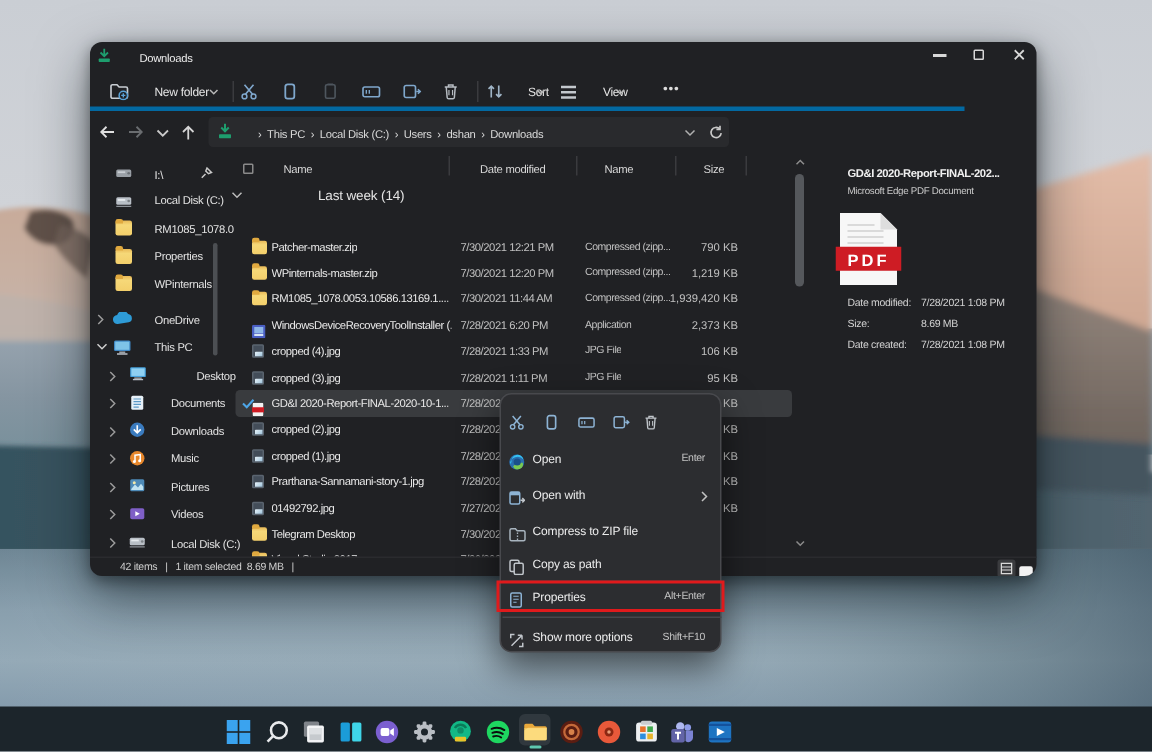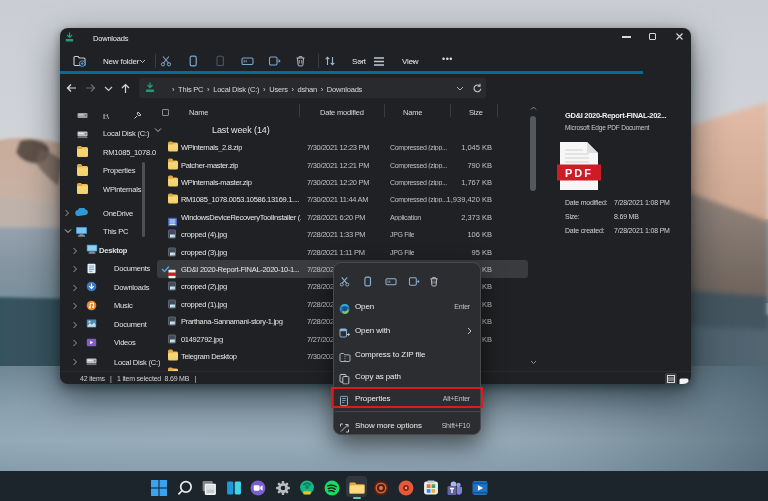--- a/index.html
+++ b/index.html
@@ -280,21 +280,21 @@
 
     <svg class="abs chev" style="left:12px;top:142.5px;" width="6" height="8" viewBox="0 0 6 8">
           <path d="M1.5,1 L4.5,4 L1.5,7" stroke="#9a9a9a" stroke-width="1" fill="none"></path>
         </svg>
     <div class="abs" style="left:26px;top:140px;"><svg width="12" height="10" viewBox="0 0 12 10">
             <rect x="0.8" y="0.8" width="10.4" height="6.6" rx="0.8" fill="#46a2dd"></rect>
             <rect x="1.6" y="1.6" width="8.8" height="5" fill="#8fd0f2"></rect>
             <rect x="3.5" y="7.6" width="5" height="1" fill="#9aa0a6"></rect>
             <rect x="2.6" y="8.6" width="6.8" height="0.9" fill="#b9bfc6"></rect>
           </svg></div>
-    <div class="t" style="left:26px;top:141.5px;font-weight:bold;">Desktop</div>
+    <div class="t" style="left:58px;top:141.5px;">Desktop</div>
     <svg class="abs chev" style="left:12px;top:161px;" width="6" height="8" viewBox="0 0 6 8">
           <path d="M1.5,1 L4.5,4 L1.5,7" stroke="#9a9a9a" stroke-width="1" fill="none"></path>
         </svg>
     <div class="abs" style="left:26px;top:158.5px;"><svg width="11" height="11" viewBox="0 0 11 11">
             <rect x="1.5" y="0.8" width="8" height="9.4" rx="1" fill="#e8f1f8"></rect>
             <path d="M3,3 h5 M3,4.8 h5 M3,6.6 h5 M3,8.4 h3.5" stroke="#5d99c6" stroke-width="0.8"></path>
           </svg></div>
     <div class="t" style="left:41px;top:160px;">Documents</div>
     <svg class="abs chev" style="left:12px;top:179.5px;" width="6" height="8" viewBox="0 0 6 8">
           <path d="M1.5,1 L4.5,4 L1.5,7" stroke="#9a9a9a" stroke-width="1" fill="none"></path>
@@ -315,21 +315,21 @@
           </svg></div>
     <div class="t" style="left:41px;top:197px;">Music</div>
     <svg class="abs chev" style="left:12px;top:216.5px;" width="6" height="8" viewBox="0 0 6 8">
           <path d="M1.5,1 L4.5,4 L1.5,7" stroke="#9a9a9a" stroke-width="1" fill="none"></path>
         </svg>
     <div class="abs" style="left:26px;top:214px;"><svg width="11" height="11" viewBox="0 0 11 11">
             <rect x="0.8" y="1.5" width="9.4" height="8" rx="1" fill="#4e8bb8"></rect>
             <path d="M1.5,8 L4,5 L6,7 L8,4.5 L9.5,6.5 V8.7 H1.5 Z" fill="#bfe3f2"></path>
             <circle cx="3.5" cy="3.8" r="1" fill="#f2e9a9"></circle>
           </svg></div>
-    <div class="t" style="left:41px;top:215.5px;">Document</div>
+    <div class="t" style="left:41px;top:215.5px;">Pictures</div>
     <svg class="abs chev" style="left:12px;top:235px;" width="6" height="8" viewBox="0 0 6 8">
           <path d="M1.5,1 L4.5,4 L1.5,7" stroke="#9a9a9a" stroke-width="1" fill="none"></path>
         </svg>
     <div class="abs" style="left:26px;top:232.5px;"><svg width="11" height="11" viewBox="0 0 11 11">
             <rect x="0.8" y="1.8" width="9.4" height="7.4" rx="1.2" fill="#7f5fc7"></rect>
             <path d="M4.2,3.8 L7.2,5.5 L4.2,7.2 Z" fill="#fff"></path>
           </svg></div>
     <div class="t" style="left:41px;top:234px;">Videos</div>
     <svg class="abs chev" style="left:12px;top:253.5px;" width="6" height="8" viewBox="0 0 6 8">
           <path d="M1.5,1 L4.5,4 L1.5,7" stroke="#9a9a9a" stroke-width="1" fill="none"></path>
@@ -355,40 +355,33 @@
     <div class="t" style="left:240px;top:5.5px;font-size:7.5px;letter-spacing:-0.2px;color:#d8d8d8;">Name</div>
     <div class="abs" style="left:300px;top:2px;width:1px;height:13px;background:#3a3b3e;"></div>
     <div class="t" style="left:306px;top:5.5px;font-size:7.5px;letter-spacing:-0.2px;color:#d8d8d8;">Size</div>
     <div class="abs" style="left:347px;top:2px;width:1px;height:13px;background:#3a3b3e;"></div>
 
     <svg class="abs" style="left:4px;top:25px;" width="8" height="6" viewBox="0 0 8 6">
           <path d="M1,1.5 L4,4.5 L7,1.5" stroke="#b9b9b9" stroke-width="1" fill="none"></path>
         </svg>
     <div class="t" style="left:16px;top:22.5px;font-size:9px;letter-spacing:-0.1px;color:#e4e4e4;margin-left:33px;">Last week (14)</div>
 
-    <div class="frow" style="top:36.5px;">
-          <div class="ficon ffold"></div>
-          <div class="fname">WPinternals_2.8.zip</div>
-          <div class="fdate">7/30/2021 12:23 PM</div>
-          <div class="ftype">Compressed (zipp...</div>
-          <div class="fsize">1,045 KB</div>
-        </div>
     <div class="frow" style="top:53.9px;">
           <div class="ficon ffold"></div>
           <div class="fname">Patcher-master.zip</div>
           <div class="fdate">7/30/2021 12:21 PM</div>
           <div class="ftype">Compressed (zipp...</div>
           <div class="fsize">790 KB</div>
         </div>
     <div class="frow" style="top:71.3px;">
           <div class="ficon ffold"></div>
           <div class="fname">WPinternals-master.zip</div>
           <div class="fdate">7/30/2021 12:20 PM</div>
           <div class="ftype">Compressed (zipp...</div>
-          <div class="fsize">1,767 KB</div>
+          <div class="fsize">1,219 KB</div>
         </div>
     <div class="frow" style="top:88.7px;">
           <div class="ficon ffold"></div>
           <div class="fname">RM1085_1078.0053.10586.13169.1....</div>
           <div class="fdate">7/30/2021 11:44 AM</div>
           <div class="ftype">Compressed (zipp...</div>
           <div class="fsize">1,939,420 KB</div>
         </div>
     <div class="frow" style="top:106.1px;">
           <div class="ficon" style="width:9px;height:9px;"><svg width="9" height="9" viewBox="0 0 9 9">

